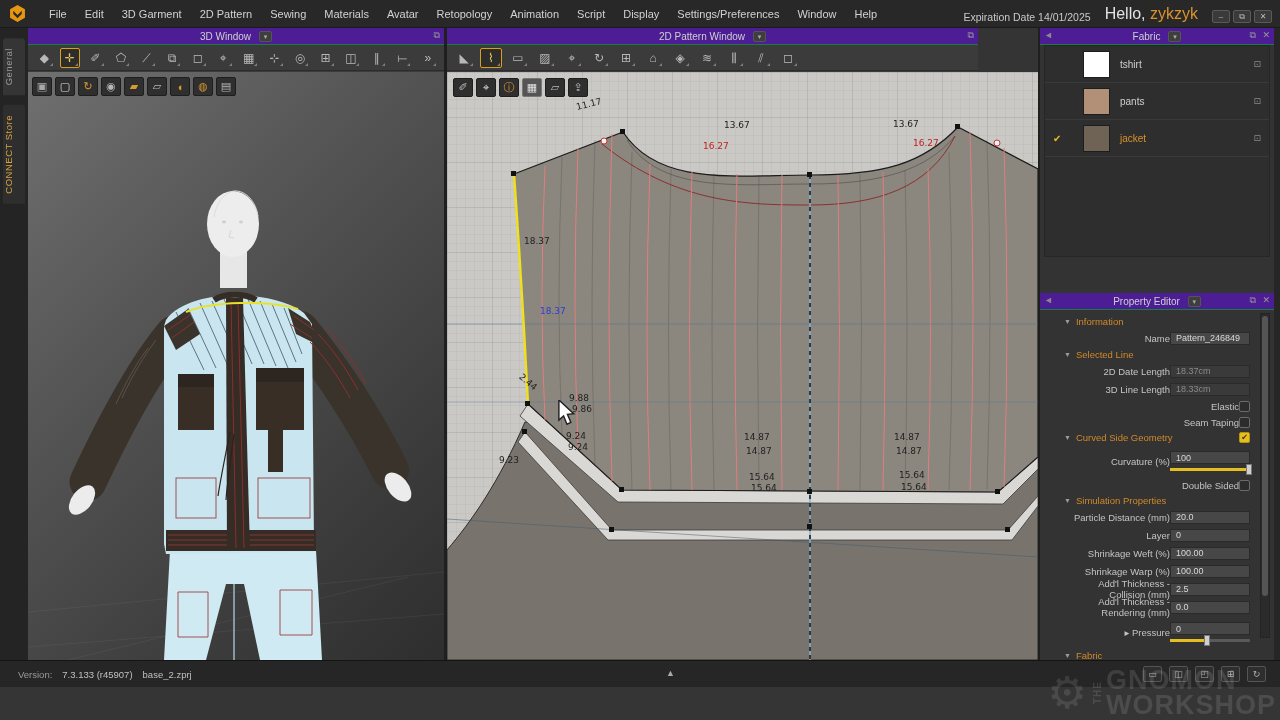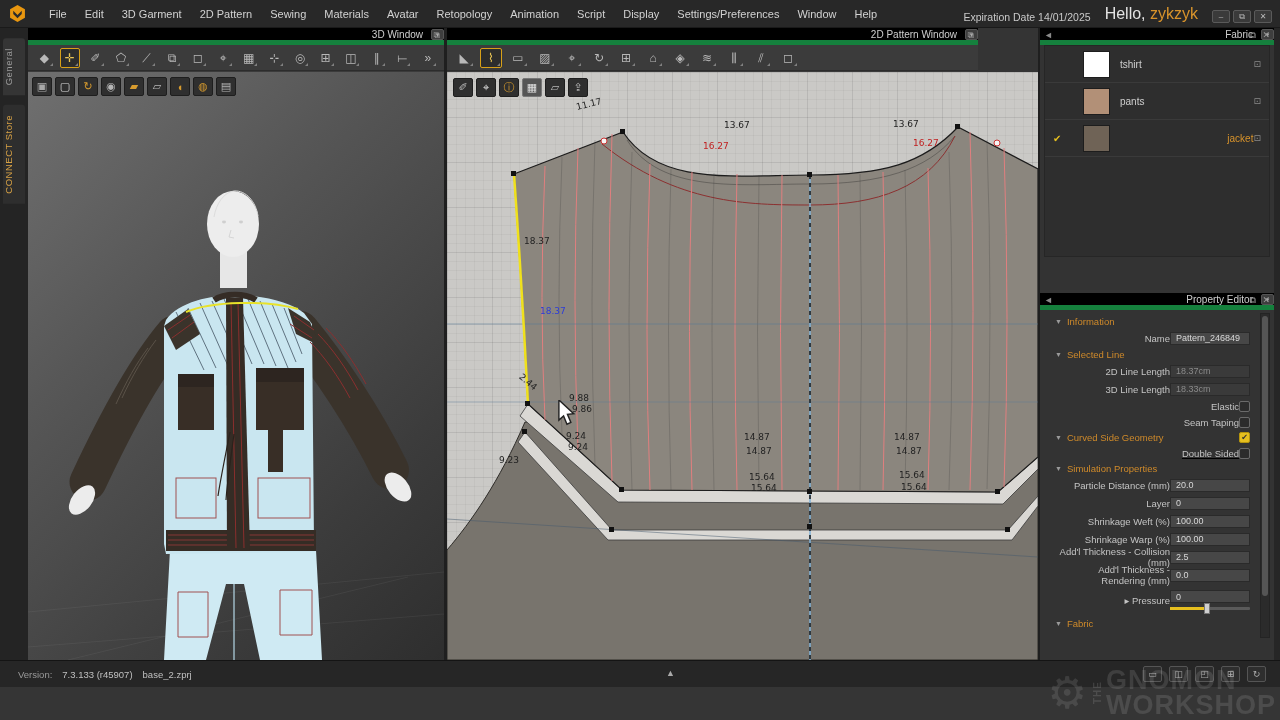--- a/index.html
+++ b/index.html
@@ -22,22 +22,22 @@
 
   
   #leftstrip { position:absolute; left:0; top:28px; width:28px; height:632px; background:#242424; z-index:5; }
   .vtab { width:22px; margin:10px auto 0; padding:10px 0; background:#353535; border-radius:0 0 3px 3px;
     writing-mode:vertical-rl; transform:rotate(180deg); font-size:9.5px; color:#9a9a9a;
     text-align:center; letter-spacing:.5px; }
   .vtab.accent { color:#d8a245; background:#2e2e2e; }
 
   
   .dwin { position:absolute; top:28px; background:#3b3b3b; }
-  .dtitle { height:17px; background:#000000; border-bottom:5px solid #15803d; display:flex;
-    align-items:center; justify-content:flex-end; position:relative; }
+  .dtitle { height:17px; background:#4c1d95; border-bottom:1px solid #15803d; display:flex;
+    align-items:center; justify-content:center; position:relative; }
   .dtitle .ttext { font-size:10px; color:#cfcfcf; }
   .dd-box { width:13px; height:11px; margin-left:8px; background:#3e3e3e; border:1px solid #555;
     color:#aaa; font-size:7px; line-height:9px; text-align:center; border-radius:2px; }
   .popout { position:absolute; right:4px; top:2px; color:#9a9a9a; font-size:9px; }
   .closex { position:absolute; right:18px; top:2px; color:#9a9a9a; font-size:9px; }
   .pin { position:absolute; left:4px; top:2px; color:#8a8a8a; font-size:9px; }
   .toolrow { height:26px; display:flex; align-items:center; gap:5px; padding:0 6px; background:#3b3b3b;
     border-bottom:1px solid #2c2c2c; }
   .tool { width:22px; height:20px; display:flex; align-items:center; justify-content:center;
     color:#b8b8b8; font-size:12px; border-radius:2px; position:relative; border:1px solid transparent; }
@@ -69,25 +69,25 @@
   .rpanel { position:absolute; left:1040px; width:234px; background:#333; }
   #fabric-buttons { display:flex; gap:4px; padding:5px 5px 4px 5px; background:#333; }
   .fbtn { flex:1; height:20px; background:#3c3c3c; border:1px solid #5f5f5f; border-radius:2px;
     color:#ddd; font-size:9.5px; }
   .fbtn.disabled { color:#777; border-color:#474747; }
   #fabric-list { background:#2e2e2e; margin:0 4px; height:212px; border:1px solid #262626; overflow:hidden; }
   .frow { height:37px; display:flex; align-items:center; border-bottom:1px solid #3a3a3a; padding:0 8px; }
   .fcheck { width:16px; color:#e6bf1f; font-size:10px; }
   .fswatch { width:27px; height:27px; border:1px solid #1d1d1d; margin:0 10px 0 14px; }
   .fname { font-size:10px; color:#cfcfcf; flex:1; }
-  .fname.selected { color:#d8932b;text-align:right; }
+  .fname.selected { color:#d8932b; }
   .frow-icon { color:#8a8a8a; font-size:9px; }
 
   
-  #pe-body { position:relative; padding:4px 0 0 7px; height:349px; overflow:hidden; }
+  #pe-body { position:relative; padding:4px 0 0 16px; height:349px; overflow:hidden; }
   .prow { display:flex; align-items:center; padding:0 24px 0 12px;text-align:right; }
   .prow .plabel { flex:1; font-size:9.5px; color:#c4c4c4; }
   .psection { display:flex; align-items:center; height:15px; padding-left:8px; font-size:9.5px; color:#cf8a2a; }
   .psection .tri { color:#9a9a9a; font-size:7px; margin-right:5px; }
   .pinput { width:80px; height:13px; background:#474747; border:1px solid #2a2a2a; color:#d8d8d8;
     font-size:9px; padding:0 5px; display:flex; align-items:center; }
   .pinput.disabled { background:#3a3a3a; color:#8a8a8a; }
   .pcheck { width:11px; height:11px; background:#2c2c2c; border:1px solid #6a6a6a; border-radius:2px;
     margin-left:auto; display:flex; align-items:center; justify-content:center; font-size:8px; color:#333; }
   .pcheck.checked { background:#e6bf1f; border-color:#b5940d; }
@@ -432,41 +432,51 @@
       </div>
       <div class="prow" style="height: 18px;">
         <span class="plabel">Name</span>
         <div class="pinput">Pattern_246849</div>
       </div>
       <div class="psection">
         <span class="tri">▼</span>
         <span>Selected Line</span>
       </div>
       <div class="prow" style="height: 18px;">
-        <span class="plabel">2D Line Length</span>
+        <span class="plabel">2D Date Length</span>
         <div class="pinput disabled">18.37cm</div>
       </div>
       <div class="prow" style="height: 18px;">
         <span class="plabel">3D Line Length</span>
         <div class="pinput disabled">18.33cm</div>
       </div>
       <div class="prow" style="height: 16px;">
         <span class="plabel">Elastic</span>
         <span class="pcheck"></span>
       </div>
       <div class="prow" style="height: 16px;">
         <span class="plabel">Seam Taping</span>
         <span class="pcheck"></span>
       </div>
       <div class="psection">
         <span class="tri">▼</span>
         <span>Curved Side Geometry</span>
         <span class="pcheck checked" style="margin-left: auto; margin-right: 24px;">✔</span>
       </div>
-      <div class="prow" style="height: 16px; text-decoration: underline;">
+      <div class="prow" style="height: 32px;">
+        <span class="plabel" style="padding-left: 14px;">Curvature (%)</span>
+        <div class="sliderwrap">
+          <div class="pinput">100</div>
+          <div class="ptrack">
+            <div class="pfill" style="width: 100%;"></div>
+            <div class="phandle" style="left: calc(100% - 4px);"></div>
+          </div>
+        </div>
+      </div>
+      <div class="prow" style="height: 16px;">
         <span class="plabel">Double Sided</span>
         <span class="pcheck"></span>
       </div>
       <div class="psection">
         <span class="tri">▼</span>
         <span>Simulation Properties</span>
       </div>
       <div class="prow" style="height: 18px;">
         <span class="plabel">Particle Distance (mm)</span>
         <div class="pinput">20.0</div>

